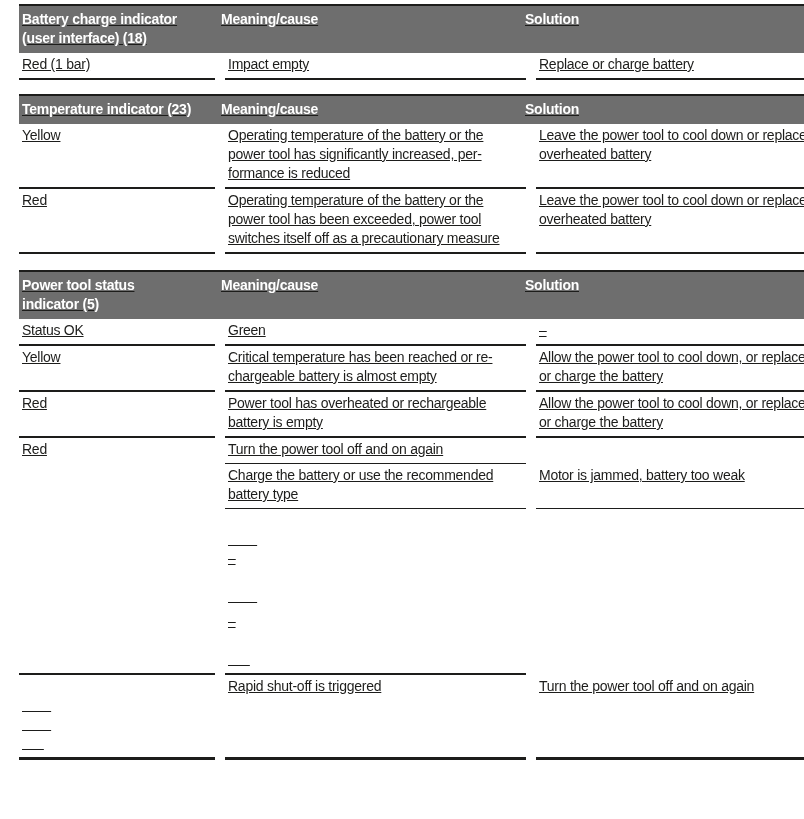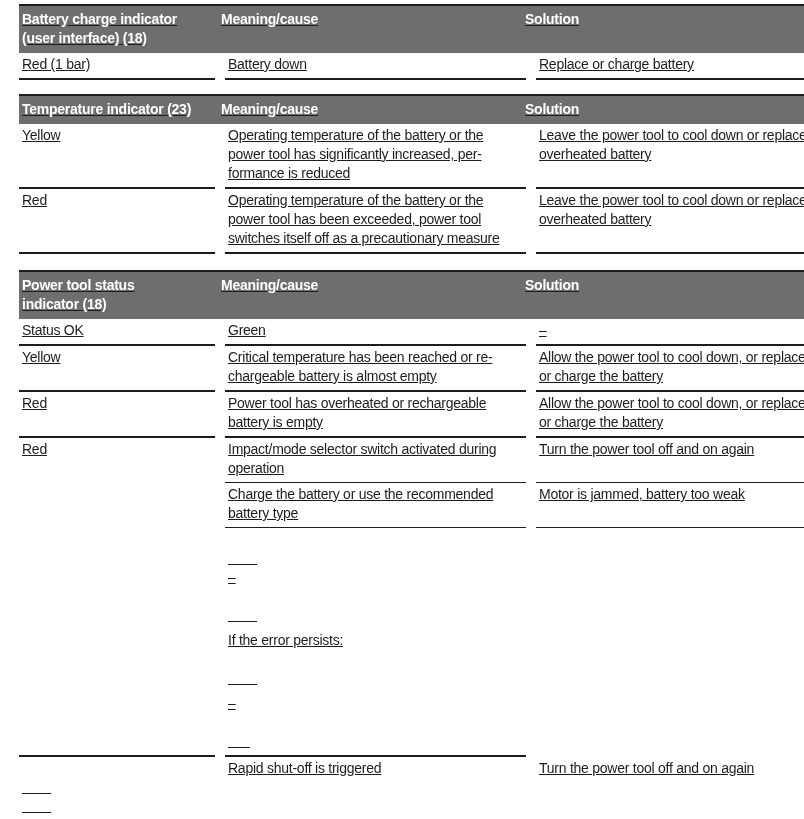--- a/index.html
+++ b/index.html
@@ -62,21 +62,21 @@
 
   <section class="tbl tbl1">
     <div class="thead">
       <div class="hc">Battery charge indicator
 (user interface) (18)</div>
       <div class="hc">Meaning/cause</div>
       <div class="hc">Solution</div>
     </div>
     <div class="trow">
       <div class="tc">Red (1 bar)</div>
-      <div class="tc">Battery down</div>
+      <div class="tc">Impact empty</div>
       <div class="tc">Replace or charge battery</div>
     </div>
   </section>
 
   <section class="tbl tbl2">
     <div class="thead">
       <div class="hc">Temperature indicator (23)</div>
       <div class="hc">Meaning/cause</div>
       <div class="hc">Solution</div>
     </div>
@@ -94,21 +94,21 @@
 power tool has been exceeded, power tool
 switches itself off as a precautionary measure</div>
       <div class="tc">Leave the power tool to cool down or replace
 overheated battery</div>
     </div>
   </section>
 
   <section class="tbl tbl3">
     <div class="thead">
       <div class="hc">Power tool status
-indicator (18)</div>
+indicator (5)</div>
       <div class="hc">Meaning/cause</div>
       <div class="hc">Solution</div>
     </div>
 
     <div class="trow">
       <div class="tc">Status OK</div>
       <div class="tc">Green</div>
       <div class="tc">–</div>
     </div>
 
@@ -123,39 +123,36 @@
     <div class="trow">
       <div class="tc">Red</div>
       <div class="tc">Power tool has overheated or rechargeable
 battery is empty</div>
       <div class="tc">Allow the power tool to cool down, or replace
 or charge the battery</div>
     </div>
 
     <div class="trow partial">
       <div class="tc">Red</div>
-      <div class="tc">Impact/mode selector switch activated during
-operation</div>
       <div class="tc">Turn the power tool off and on again</div>
     </div>
 
     <div class="trow partial">
       <div class="tc"></div>
       <div class="tc">Charge the battery or use the recommended
 battery type</div>
       <div class="tc">Motor is jammed, battery too weak</div>
     </div>
 
     <div class="trow">
       <div class="tc"></div>
       <div class="tc">
         <div class="di">
           <span class="dash">–</span>
         </div>
-        <div class="mt">If the error persists:</div>
         <div class="di mt">
           <span class="dash">–</span>
         </div>
       </div>
     </div>
 
     <div class="trow thick">
       <div class="tc">
         
         

